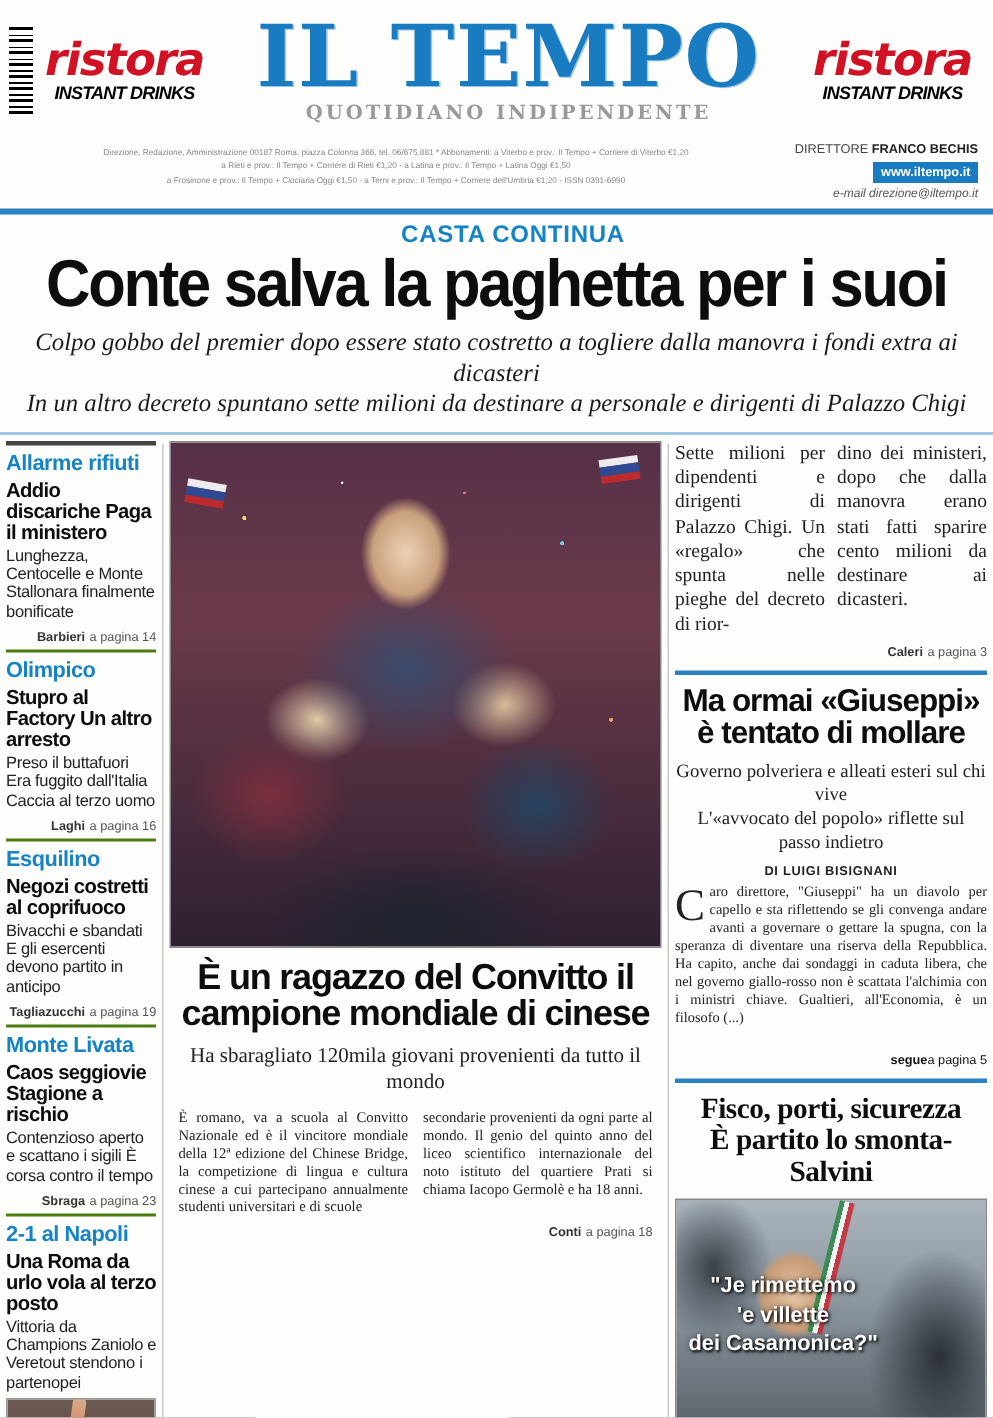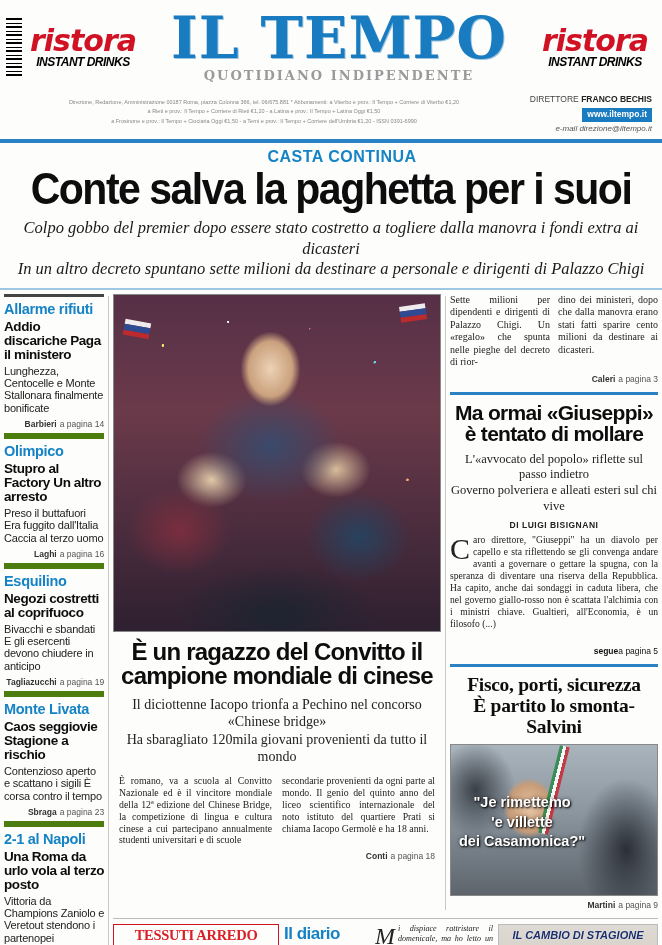--- a/index.html
+++ b/index.html
@@ -32,21 +32,21 @@
   .headline { font-size:41px; font-weight:800; letter-spacing:-1.5px; line-height:1.0; color:#0d0d0d; transform:scaleY(1.08); margin:3px 0 8px; }
   .deck { font-family:"Liberation Serif", serif; font-style:italic; font-size:16.5px; line-height:1.25; color:#1a1a1a; }
   .lead-rule { height:2px; background:#9ec7e4; margin:8px 0 0; }
 
   
   .main { display:flex; padding:0 4px; }
   .vdiv { width:1px; background:#c9c9c9; margin:6px 4px 0; }
 
   
   .sidebar { width:120px; padding-top:4px; }
-  .sb-item { border-top:6px solid #4d7c0f; padding:5px 0 4px; }
+  .sb-item { border-top:2px solid #4d7c0f; padding:5px 0 4px; }
   .sb-item:first-child { border-top:3px solid #444; }
   .sb-kicker { color:#1583c6; font-weight:800; font-size:14.5px; letter-spacing:-0.3px; line-height:1.05; }
   .sb-title { font-size:13.5px; font-weight:800; letter-spacing:-0.4px; line-height:1.03; margin:3px 0 3px; color:#0d0d0d; }
   .sb-body { font-size:11px; line-height:1.12; color:#222; letter-spacing:-0.2px; }
   .byline { font-size:8.5px; text-align:right; color:#333; margin-top:5px; }
   .byline .bn { font-weight:bold; }
   .byline .br { margin-left:3px; color:#555; }
   .roma-photo { margin-top:4px; height:112px; border:1px solid #999; position:relative; overflow:hidden;
     background:linear-gradient(180deg,#6d5a52 0%,#54453f 55%,#403530 100%); }
   .roma-arm { position:absolute; left:40px; top:-2px; width:9px; height:58px; background:linear-gradient(#d9b08c,#c23a2a); transform:rotate(8deg); border-radius:4px; }
@@ -79,21 +79,21 @@
       radial-gradient(circle 2px at 35% 8%, #ffffff 40%, transparent 50%),
       radial-gradient(circle 3px at 90% 55%, #e8a06a 40%, transparent 50%); }
   .center-article { text-align:center; padding:8px 6px 0; }
   .ca-title { font-size:24px; font-weight:800; letter-spacing:-0.8px; line-height:1.02; color:#0d0d0d; }
   .ca-deck { font-family:"Liberation Serif", serif; font-size:14px; line-height:1.25; margin-top:7px; color:#222; }
   .ca-body { display:flex; gap:10px; text-align:justify; font-family:"Liberation Serif", serif; font-size:9.8px; line-height:1.22; margin-top:9px; color:#222; }
   .ca-body > div { flex:1; }
 
   
   .right-col { flex:1; padding-top:4px; }
-  .r-intro { display:flex; gap:8px; text-align:justify; font-family:"Liberation Serif", serif; font-size:10px; line-height:1.25; color:#222; }
+  .r-intro { display:flex; gap:8px; text-align:justify; font-family:"Liberation Serif", serif; font-size:13px; line-height:1.25; color:#222; }
   .r-intro > div { flex:1; }
   .r-rule { height:3px; background:#2a82c4; margin:8px 0 7px; }
   .g-headline { font-size:21px; font-weight:800; letter-spacing:-0.7px; line-height:1.02; text-align:center; color:#0d0d0d; }
   .g-deck { font-family:"Liberation Serif", serif; font-size:12.5px; line-height:1.25; text-align:center; margin-top:7px; color:#222; }
   .g-by { font-size:8.5px; font-weight:bold; letter-spacing:0.5px; text-align:center; margin:6px 0 4px; color:#222; }
   .g-body { font-family:"Liberation Serif", serif; font-size:9.6px; line-height:1.25; text-align:justify; color:#222; }
   .dropcap { float:left; font-family:"Liberation Serif", serif; font-size:30px; line-height:0.85; padding:2px 3px 0 0; font-weight:400; }
   .segue { font-size:8.5px; text-align:right; margin-top:16px; }
   .segue .bn { font-weight:bold; }
   .osho-label { background:#62a8d4; color:#fff; font-weight:800; font-style:italic; font-size:13.5px; text-align:center; padding:2px 0; border-radius:2px; }
@@ -181,21 +181,21 @@
       </div>
       <div class="sb-item">
         <div class="sb-kicker">Olimpico</div>
         <div class="sb-title">Stupro al Factory Un altro arresto</div>
         <div class="sb-body">Preso il buttafuori Era fuggito dall'Italia Caccia al terzo uomo</div>
         <div class="byline"><span class="bn">Laghi</span><span class="br">a pagina 16</span></div>
       </div>
       <div class="sb-item">
         <div class="sb-kicker">Esquilino</div>
         <div class="sb-title">Negozi costretti al coprifuoco</div>
-        <div class="sb-body">Bivacchi e sbandati E gli esercenti devono chiudere in anticipo</div>
+        <div class="sb-body">Bivacchi e sbandati E gli esercenti devono partito in anticipo</div>
         <div class="byline"><span class="bn">Tagliazucchi</span><span class="br">a pagina 19</span></div>
       </div>
       <div class="sb-item">
         <div class="sb-kicker">Monte Livata</div>
         <div class="sb-title">Caos seggiovie Stagione a rischio</div>
         <div class="sb-body">Contenzioso aperto e scattano i sigili È corsa contro il tempo</div>
         <div class="byline"><span class="bn">Sbraga</span><span class="br">a pagina 23</span></div>
       </div>
       <div class="sb-item">
         <div class="sb-kicker">2-1 al Napoli</div>
@@ -224,21 +224,20 @@
             <div class="flag flag-ru2">
                 <div class="f-w"></div>
                 <div class="f-b"></div>
                 <div class="f-r"></div>
               </div>
             <div class="confetti"></div>
           </div>
           <div class="center-article">
             <div class="ca-title">È un ragazzo del Convitto il campione mondiale di cinese</div>
             <div class="ca-deck">
-              <div>Il diciottenne Iacopo trionfa a Pechino nel concorso «Chinese bridge»</div>
               <div>Ha sbaragliato 120mila giovani provenienti da tutto il mondo</div>
             </div>
             <div class="ca-body">
               <div>È romano, va a scuola al Convitto Nazionale ed è il vincitore mondiale della 12ª edizione del Chinese Bridge, la competizione di lingua e cultura cinese a cui partecipano annualmente studenti universitari e di scuole</div>
               <div>secondarie provenienti da ogni parte al mondo. Il genio del quinto anno del liceo scientifico internazionale del noto istituto del quartiere Prati si chiama Iacopo Germolè e ha 18 anni.</div>
             </div>
             <div class="byline"><span class="bn">Conti</span><span class="br">a pagina 18</span></div>
           </div>
         </section>
 
@@ -249,22 +248,22 @@
             <div>Sette milioni per dipendenti e dirigenti di Palazzo Chigi. Un «regalo» che spunta nelle pieghe del decreto di rior-</div>
             <div>dino dei ministeri, dopo che dalla manovra erano stati fatti sparire cento milioni da destinare ai dicasteri.</div>
           </div>
           <div class="byline"><span class="bn">Caleri</span><span class="br">a pagina 3</span></div>
 
           <div class="r-rule"></div>
 
           <div>
             <div class="g-headline">Ma ormai «Giuseppi» è tentato di mollare</div>
             <div class="g-deck">
+              <div>Governo polveriera e alleati esteri sul chi vive</div>
               <div>L'«avvocato del popolo» riflette sul passo indietro</div>
-              <div>Governo polveriera e alleati esteri sul chi vive</div>
             </div>
             <div class="g-by">DI LUIGI BISIGNANI</div>
             <div class="g-body"><span class="dropcap">C</span><span>aro direttore, "Giuseppi" ha un diavolo per capello e sta riflettendo se gli convenga andare avanti a governare o gettare la spugna, con la speranza di diventare una riserva della Repubblica. Ha capito, anche dai sondaggi in caduta libera, che nel governo giallo-rosso non è scattata l'alchimia con i ministri chiave. Gualtieri, all'Economia, è un filosofo (...)</span></div>
             <div class="segue"><span class="bn">segue</span><span class="br">a pagina 5</span></div>
           </div>
 
           <div class="r-rule"></div>
 
           <div>
             <div class="osho-headline">

